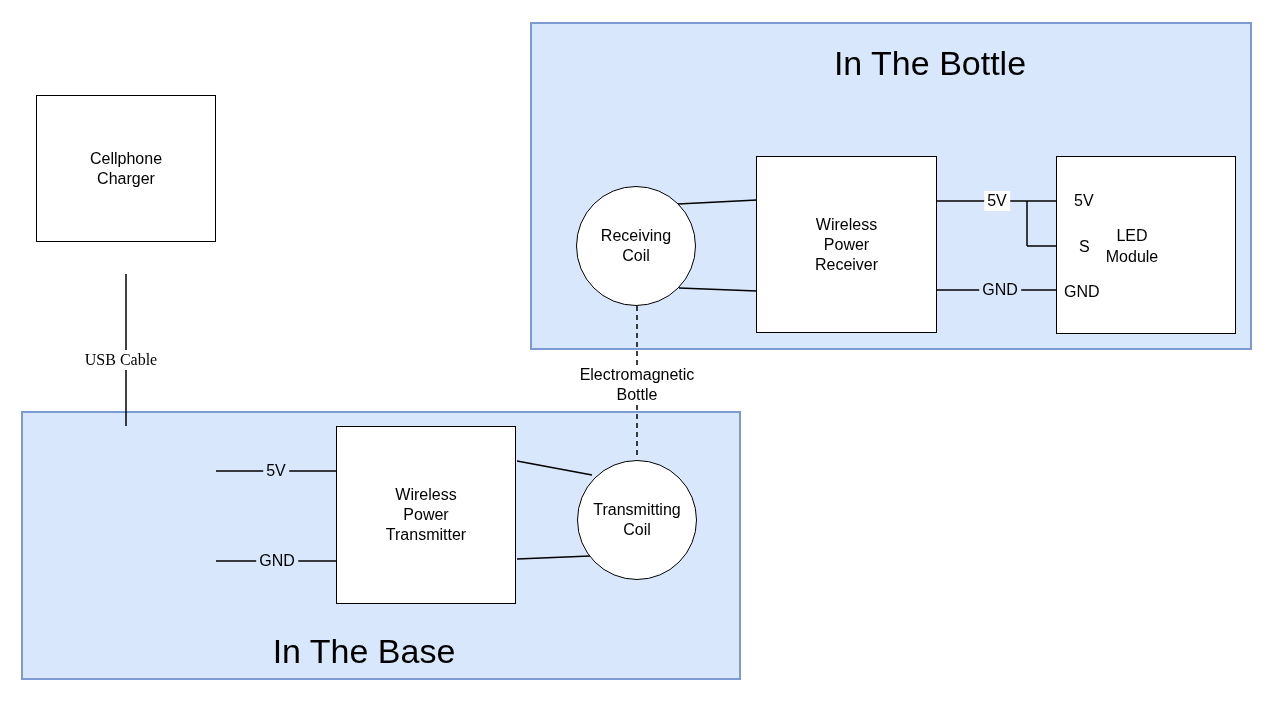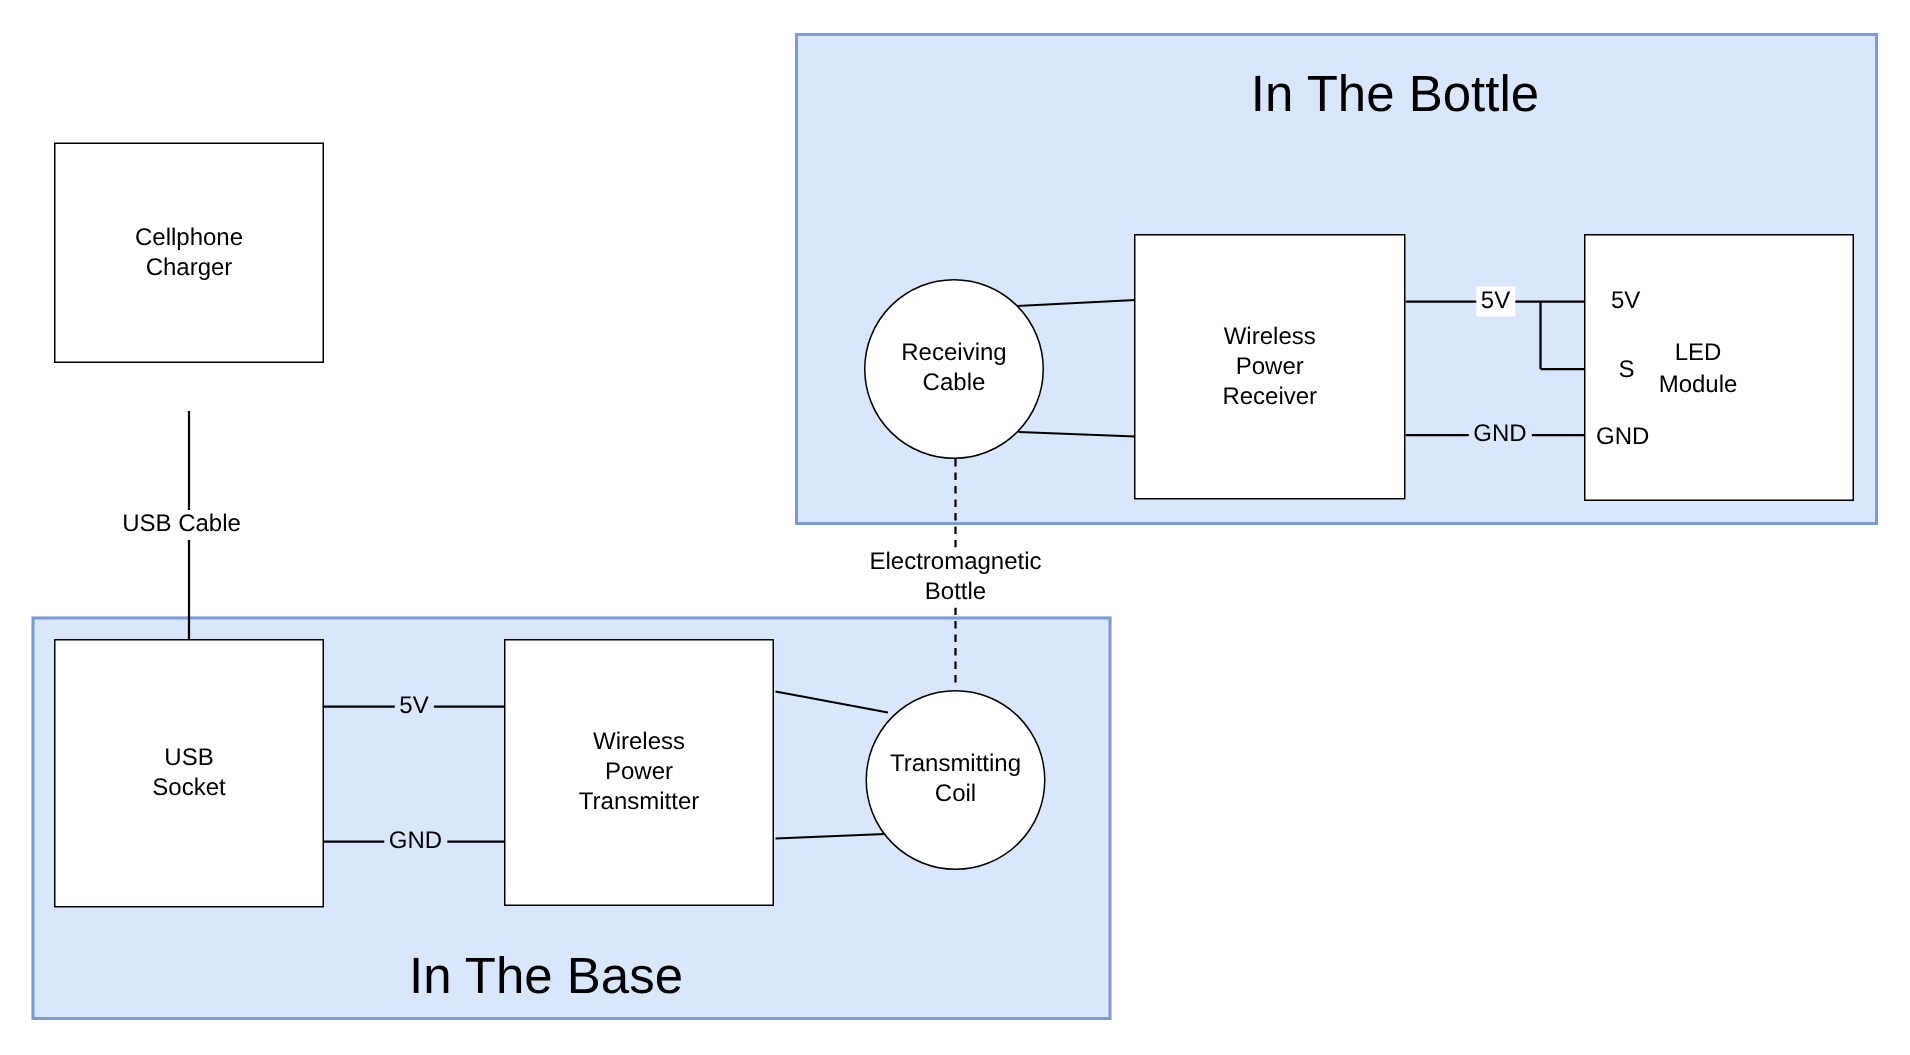--- a/index.html
+++ b/index.html
@@ -71,55 +71,51 @@
     <line x1="1027" y1="201" x2="1027" y2="246"></line>
     <line x1="1027" y1="246" x2="1056" y2="246"></line>
     <line x1="937" y1="290" x2="1056" y2="290"></line>
   </svg>
 
   <div class="node" style="left:36px;top:95px;width:180px;height:147px;">
     <span>Cellphone
 Charger</span>
   </div>
 
-  <div class="node" style="left:36px;top:426px;width:180px;height:179px;">
-    <span>USB
-Socket</span>
-  </div>
 
   <div class="node" style="left:336px;top:426px;width:180px;height:178px;">
     <span>Wireless
 Power
 Transmitter</span>
   </div>
 
   <div class="node circle" style="left:577px;top:460px;width:120px;height:120px;text-align:center;">
     <span>Transmitting
 Coil</span>
   </div>
 
   <div class="node circle" style="left:576px;top:186px;width:120px;height:120px;">
     <span>Receiving
-Cable</span>
+Coil</span>
   </div>
 
   <div class="node" style="left:756px;top:156px;width:181px;height:177px;">
     <span>Wireless
 Power
 Receiver</span>
   </div>
 
   <div class="node" style="left:1056px;top:156px;width:180px;height:178px;"></div>
   <div class="pin-label" style="left:1074px;top:192px;">5V</div>
   <div class="pin-label" style="left:1079px;top:238px;">S</div>
   <div class="pin-label" style="left:1064px;top:283px;">GND</div>
   <div class="node-inner-label" style="left:1132px;top:225px;">LED
 Module</div>
 
-  <div class="wire-label bg-white" style="left:121px;top:350px;">USB Cable</div>
+  <div class="wire-label bg-white" style="left:121px;top:360px;font-family:Liberation Serif, serif;">USB Cable</div>
   <div class="wire-label bg-region" style="left:276px;top:471px;">5V</div>
   <div class="wire-label bg-region" style="left:277px;top:561px;">GND</div>
   <div class="wire-label bg-white" style="left:637px;top:385px;">Electromagnetic
 Bottle</div>
   <div class="wire-label bg-white" style="left:997px;top:201px;">5V</div>
   <div class="wire-label bg-region" style="left:1000px;top:290px;">GND</div>
 
 </div>
 
 </body></html>

